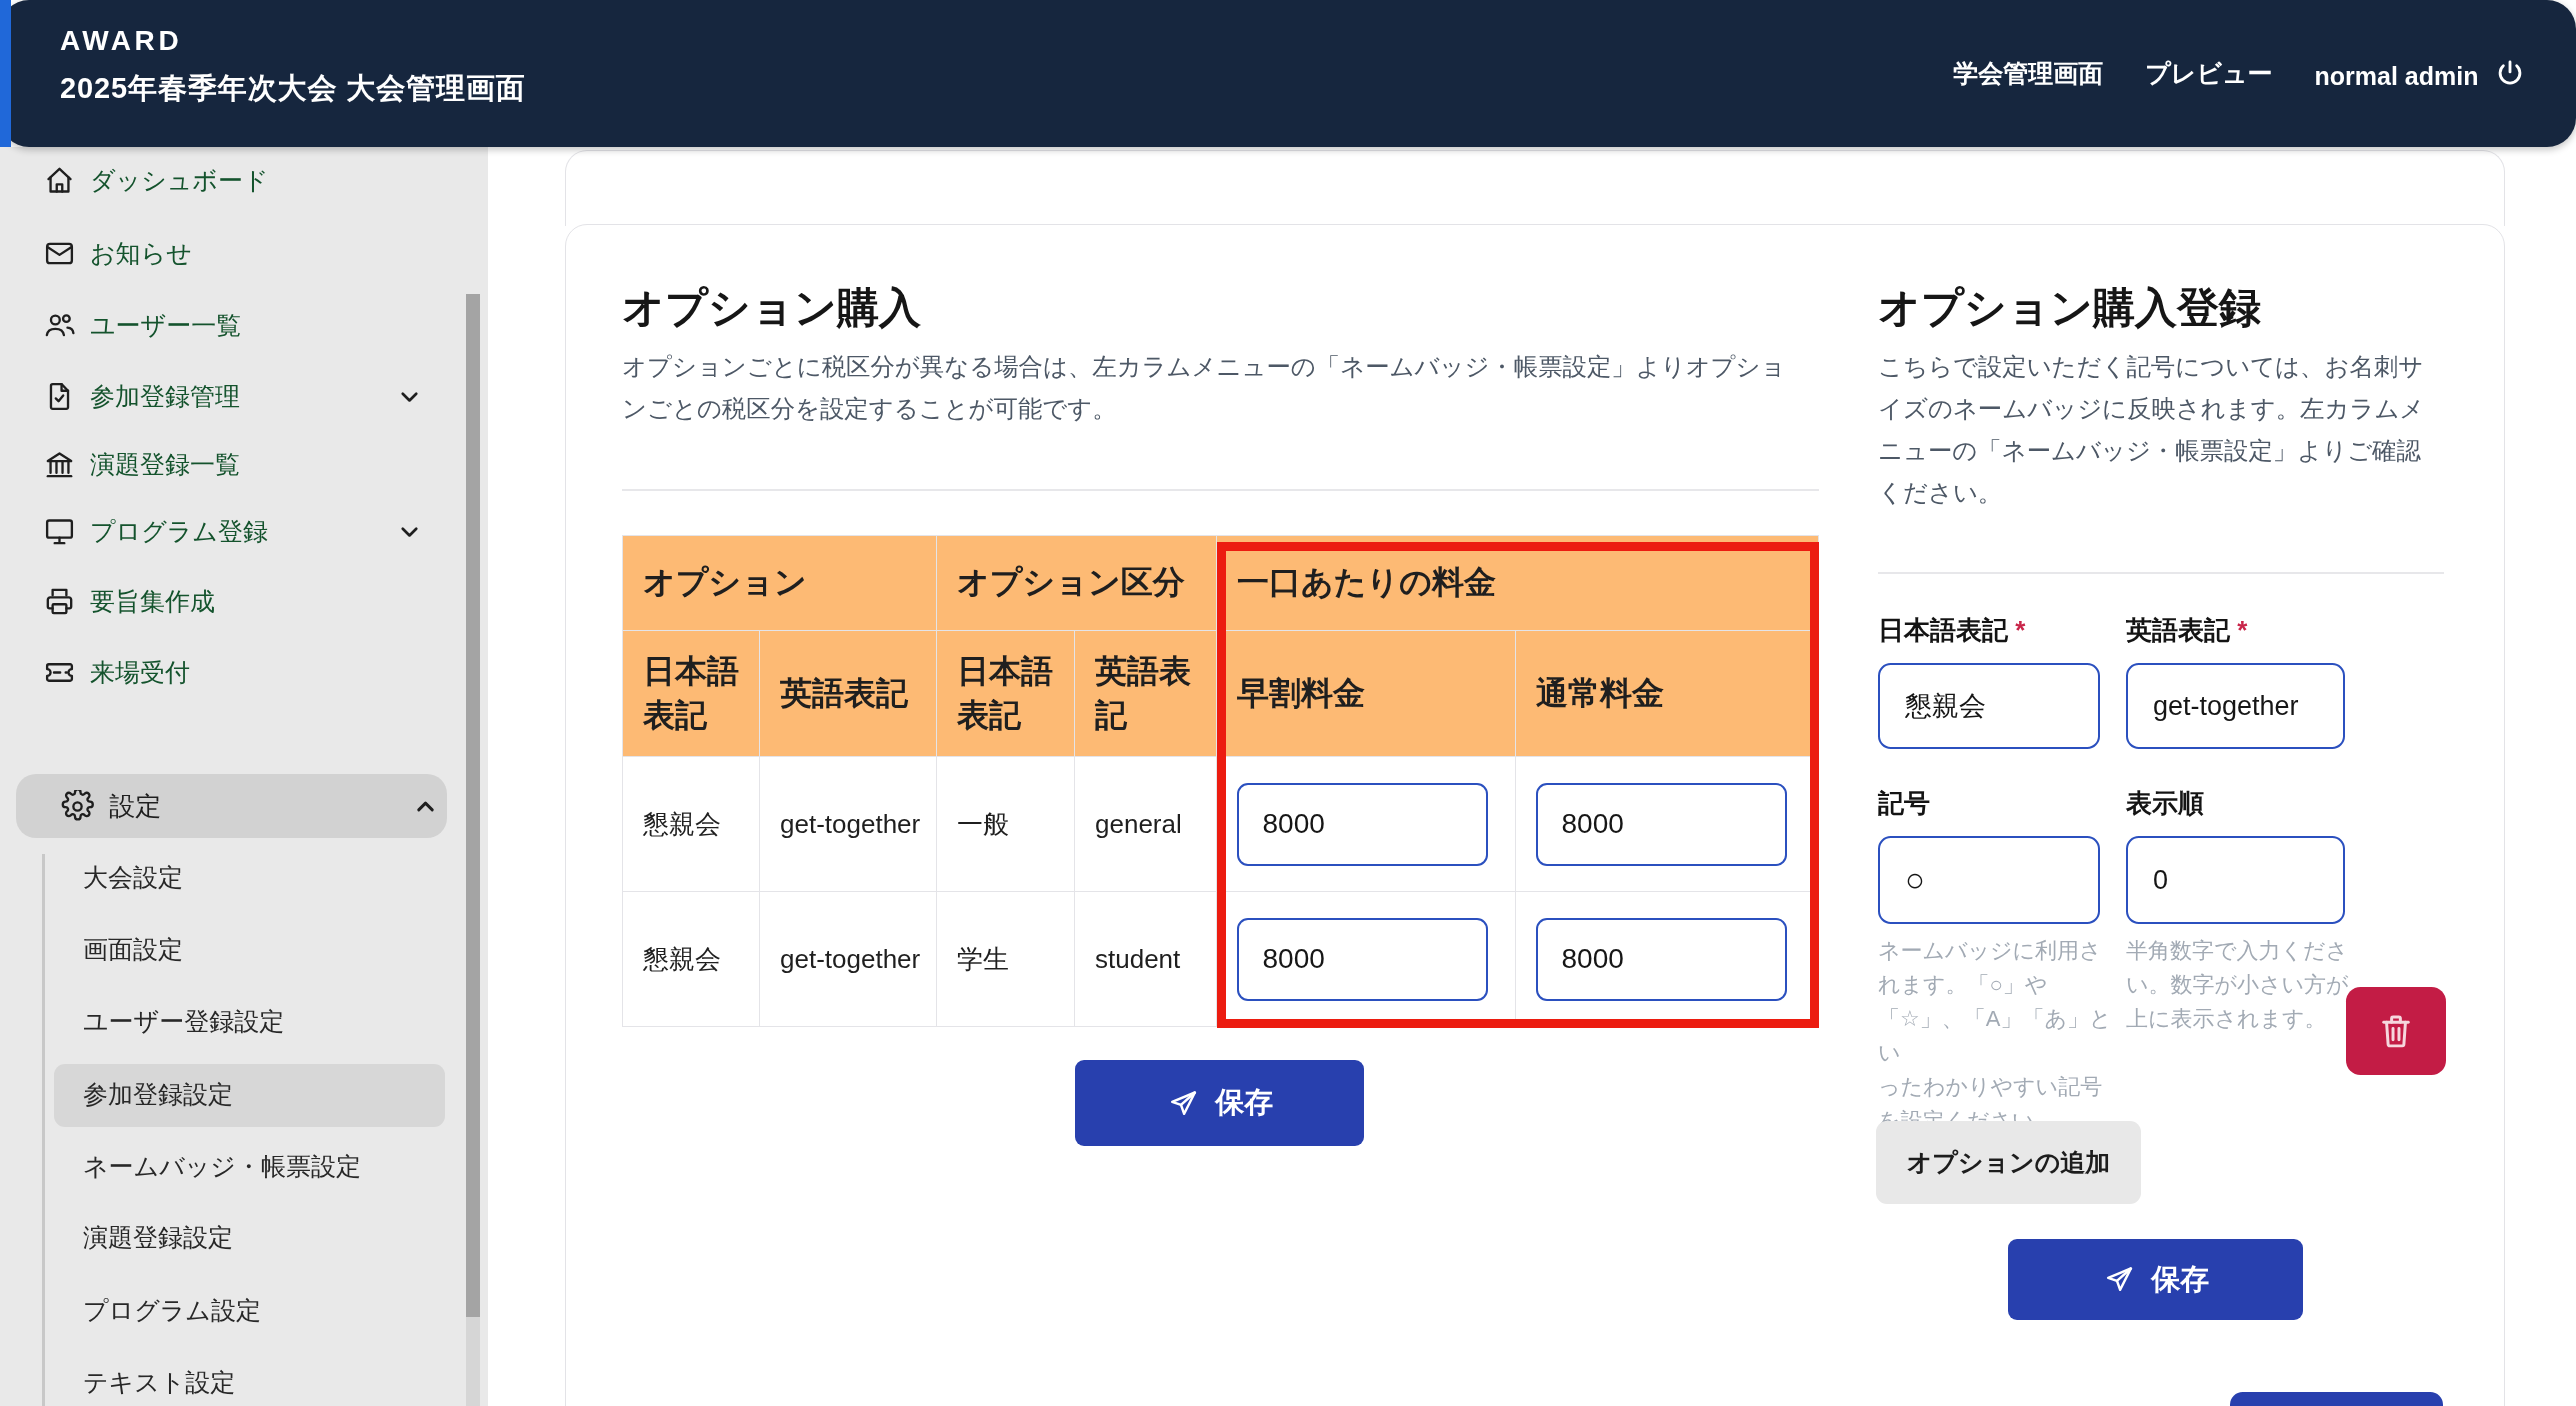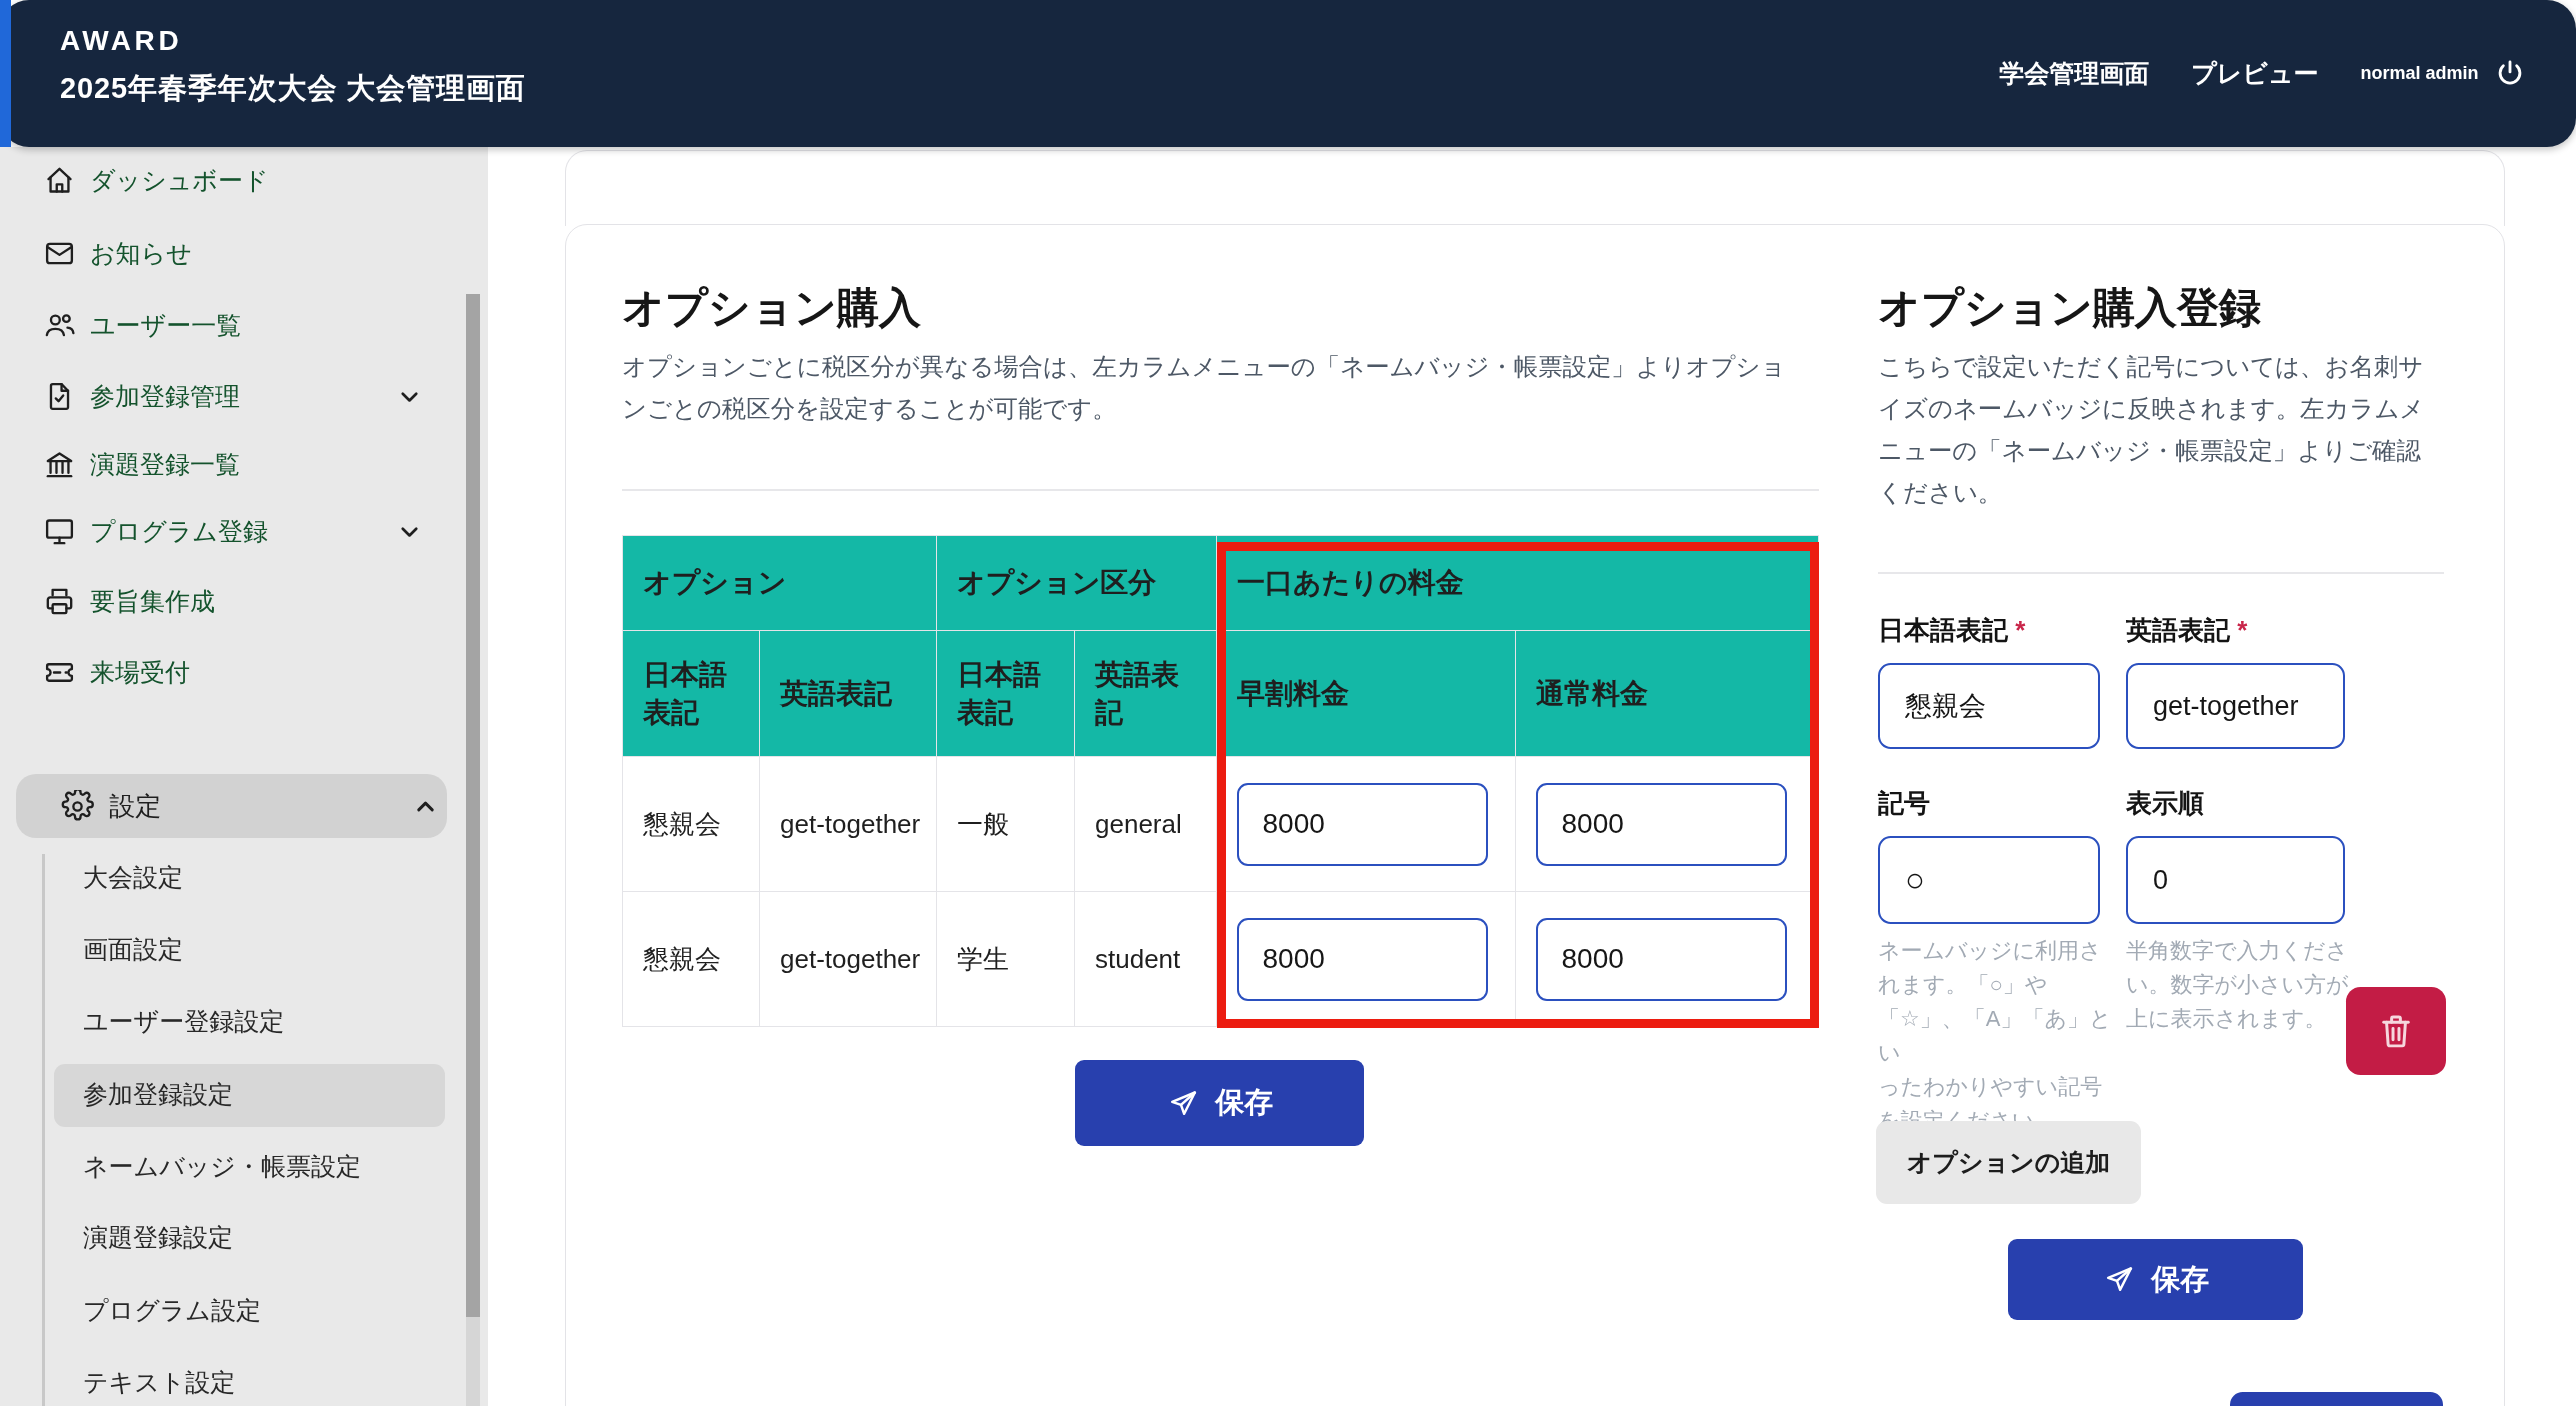--- a/index.html
+++ b/index.html
@@ -7,21 +7,21 @@
   #app{position:relative;width:2576px;height:1406px;overflow:hidden;background:#fff;}
   .abs{position:absolute;}
 
   
   #hdr{left:0;top:0;width:2576px;height:147px;background:#16263e;box-shadow:0 2.7px 7.2px rgba(0,0,0,.22);z-index:50;border-radius:29px;}
   #blue-strip{left:0;top:0;width:11px;height:147px;background:#2068d9;z-index:60;}
   #logo{left:60px;top:25px;color:#fff;font-size:28px;font-weight:700;letter-spacing:3.6px;}
   #hdr-title{left:60px;top:69px;color:#fff;font-size:29px;font-weight:600;letter-spacing:0.9px;text-align:center;}
   #hdr-nav{right:49px;top:0;height:147px;display:flex;align-items:center;gap:42px;}
   .hdr-link{color:#fff;font-size:25px;font-weight:700;cursor:pointer;white-space:nowrap;}
-  #hdr-user{display:flex;align-items:center;gap:14.5px;color:#fff;font-size:18px;font-weight:700;}
+  #hdr-user{display:flex;align-items:flex-end;gap:14.5px;color:#fff;font-size:25px;font-weight:700;}
 
   
   #sidebar{left:0;top:147px;width:488px;height:1259px;background:#e9e9e9;}
   .snav{position:absolute;left:0;width:452px;height:60px;display:flex;align-items:center;cursor:pointer;color:#14532d;}
   .snav .ic{position:absolute;left:43px;width:33px;height:33px;display:flex;align-items:center;justify-content:center;}
   .snav .lbl{position:absolute;left:90px;font-size:25px;white-space:nowrap;}
   .snav .chev{position:absolute;left:396px;width:27px;height:27px;}
   svg.icn{stroke:#1f1f1f;fill:none;stroke-width:1.7;stroke-linecap:round;stroke-linejoin:round;}
   #settings-pill{left:16.3px;top:627px;width:431px;height:64px;background:#d2d2d2;border-radius:20px;display:flex;align-items:center;cursor:pointer;}
   #settings-pill .ic{position:absolute;left:45px;width:33px;height:33px;}
@@ -38,21 +38,21 @@
   #prev-card{left:565px;top:150px;width:1940px;height:76px;background:#fff;border:1.8px solid #e3e3e7;border-bottom:none;border-radius:22px 22px 0 0;}
   #card{left:565px;top:224px;width:1940px;height:1211px;background:#fff;border:1.8px solid #e3e3e7;border-radius:22px;}
 
   
   #main-title{left:622px;top:280px;font-size:42px;font-weight:700;color:#161616;}
   #main-desc{left:622px;top:346px;width:1211px;font-size:24.4px;line-height:42px;color:#4d5866;white-space:pre-line;}
   #divider-l{left:622px;top:489px;width:1197px;height:1.8px;background:#e7e7ea;}
 
   table#opt-table{position:absolute;left:622px;top:535px;border-collapse:collapse;table-layout:fixed;}
   #opt-table td,#opt-table th{border:1.8px solid #e4e4e8;vertical-align:middle;text-align:left;padding:0 0 0 20px;color:#1f1f1f;}
-  #opt-table th{background:#14b8a6;font-weight:700;font-size:28px;white-space:pre-line;}
+  #opt-table th{background:#fdba74;font-weight:700;font-size:32px;white-space:pre-line;}
   #opt-table td{font-size:26px;background:#fff;}
   .price-cell{padding:0!important;}
   .tbl-input{display:block;width:251px;height:83px;margin-left:20px;border:2.7px solid #2b50bf;border-radius:11px;background:#fff;font-size:28px;color:#161616;padding:0 0 0 23.5px;outline:none;}
   #red-box{left:1217px;top:542px;width:602px;height:486px;border:9px solid #ec1c10;z-index:10;pointer-events:none;}
 
   .btn-primary{position:absolute;background:#2840ae;border:none;border-radius:9px;display:flex;align-items:center;justify-content:center;gap:16.3px;color:#fff;font-size:29px;font-weight:700;cursor:pointer;}
   #save-main{left:1075px;top:1060px;width:289px;height:86px;}
 
   
   #panel-title{left:1878px;top:280px;font-size:42px;font-weight:700;color:#161616;}

